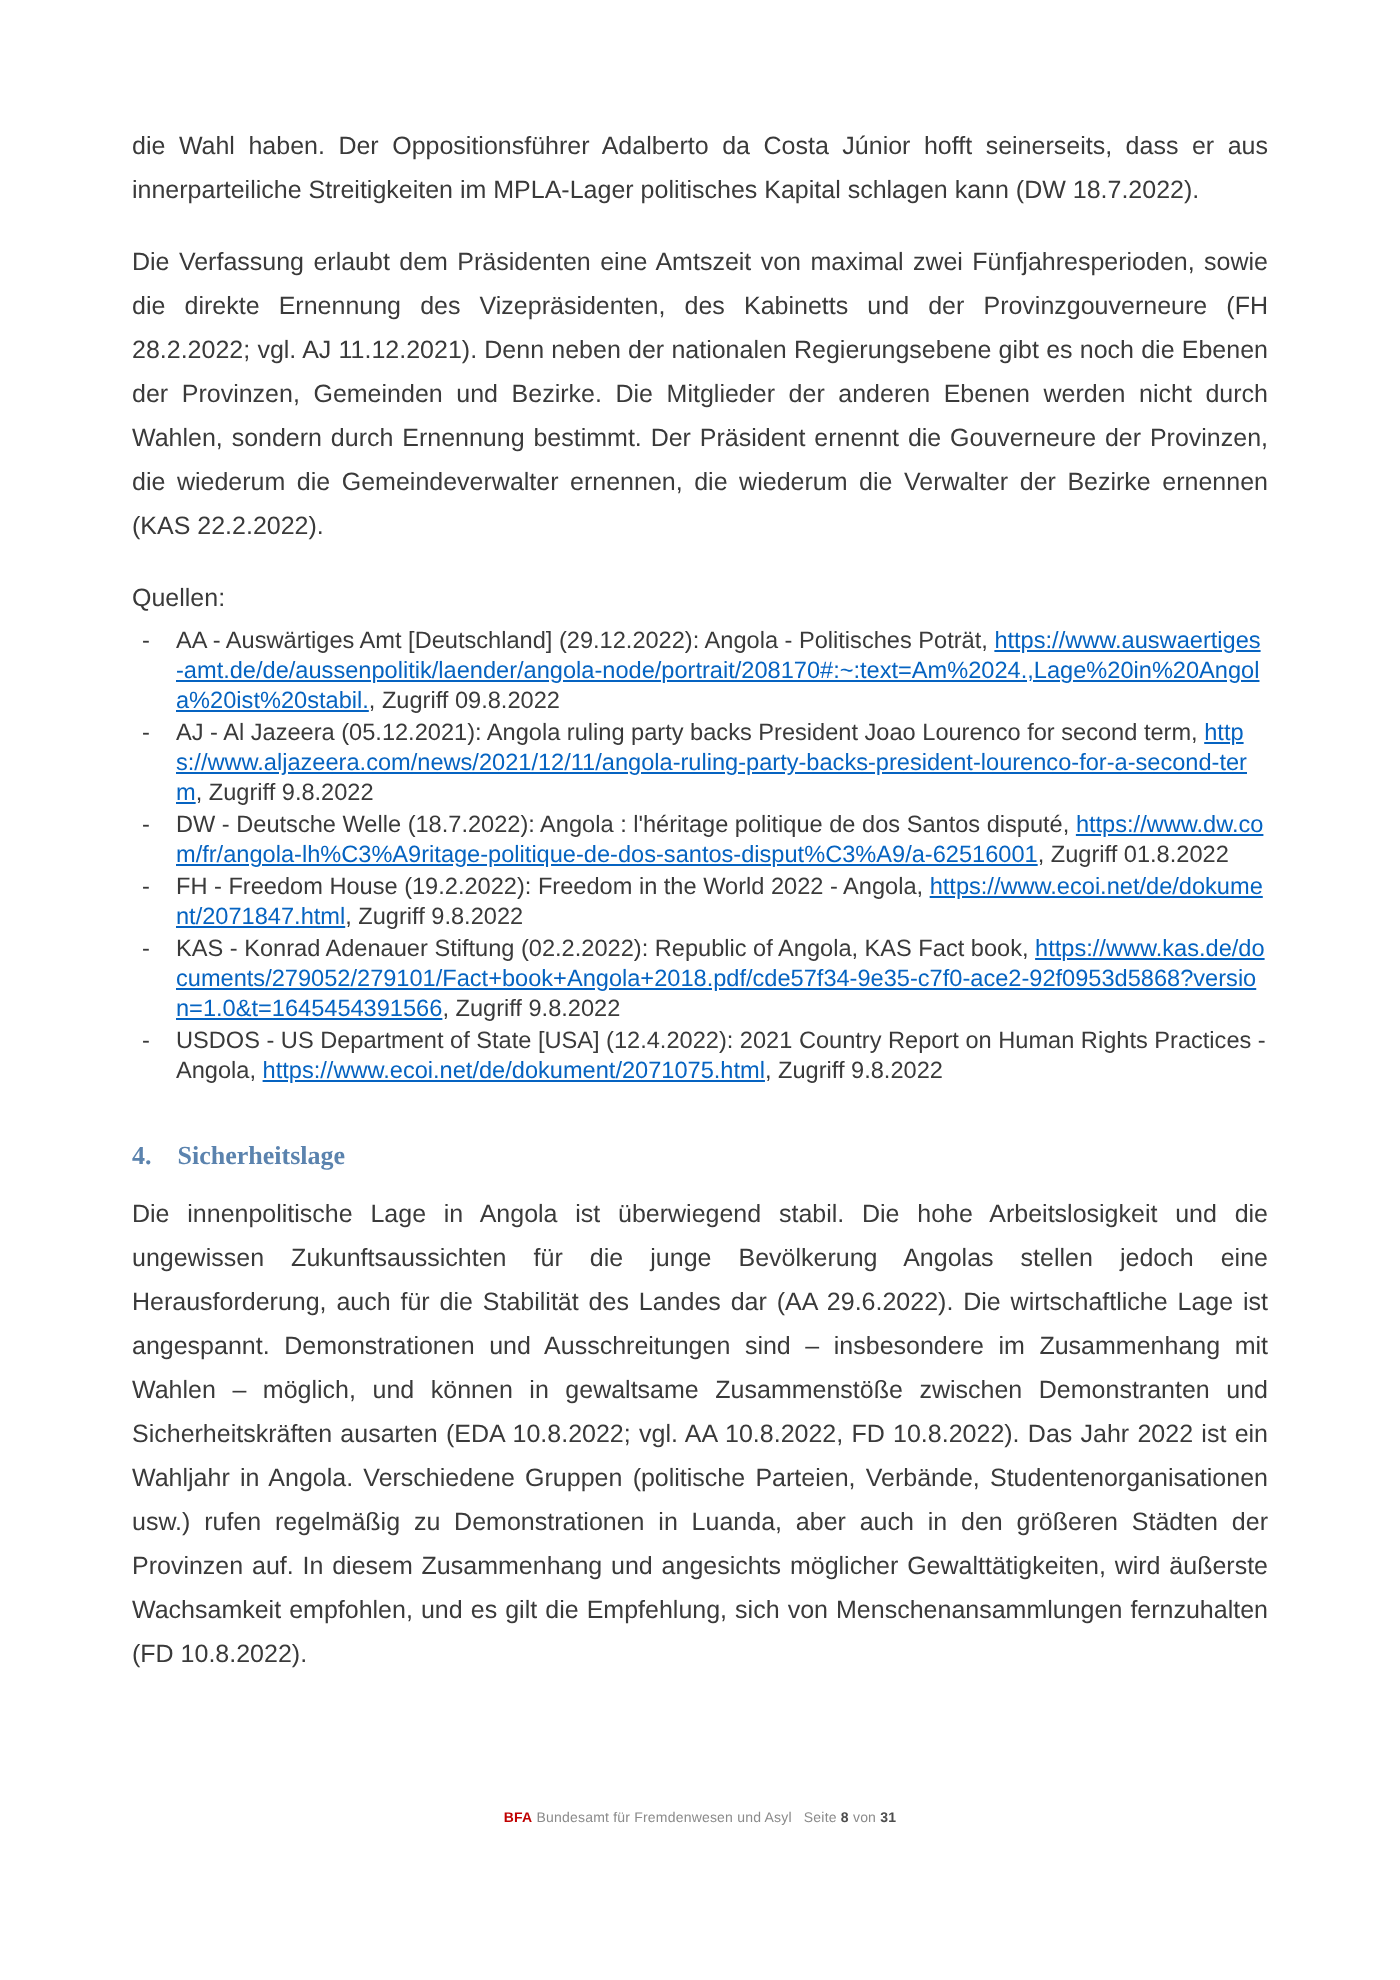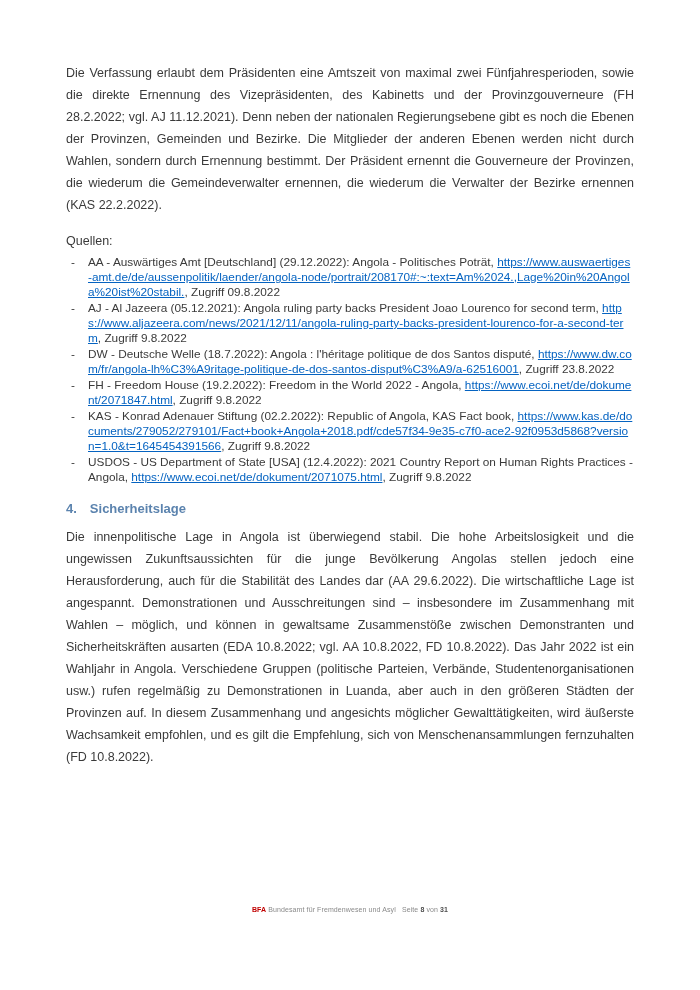--- a/index.html
+++ b/index.html
@@ -36,24 +36,25 @@
   ul.sources li { position: relative; padding-left: 22px; margin: 0 0 1px 0; }
   .marker { position: absolute; left: 5px; top: 0; }
   a.link {
     color: var(--link, #0563C1);
     text-decoration: underline;
     overflow-wrap: anywhere;
     word-break: break-all;
     cursor: pointer;
   }
   h2.section {
-    margin: 16px 0 10px 0;
+    margin: 27px 0 10px 0;
     font-size: 13px;
     font-weight: bold;
     color: var(--heading, #5B83AE);
+    font-family: Liberation Serif, serif;
   }
   h2.section .num { margin-right: 13px; }
   .footer {
     position: absolute;
     top: 906px;
     left: 0;
     width: 100%;
     text-align: center;
     font-size: 7px;
     color: #8a8a8a;
@@ -61,34 +62,35 @@
   }
   .footer .brand { color: var(--footer_red, #C00000); font-weight: bold; }
   .footer .b { color: #4d4d4d; font-weight: bold; }
   .footer .pagegap { margin-left: 4px; }
 </style>
 </head>
 <body>
 
 <div class="page">
 
+  <p class="body-text">die Wahl haben. Der Oppositionsführer Adalberto da Costa Júnior hofft seinerseits, dass er aus innerparteiliche Streitigkeiten im MPLA-Lager politisches Kapital schlagen kann (DW 18.7.2022).</p>
 
   <p class="body-text">Die Verfassung erlaubt dem Präsidenten eine Amtszeit von maximal zwei Fünfjahresperioden, sowie die direkte Ernennung des Vizepräsidenten, des Kabinetts und der Provinzgouverneure (FH 28.2.2022; vgl. AJ 11.12.2021). Denn neben der nationalen Regierungsebene gibt es noch die Ebenen der Provinzen, Gemeinden und Bezirke. Die Mitglieder der anderen Ebenen werden nicht durch Wahlen, sondern durch Ernennung bestimmt. Der Präsident ernennt die Gouverneure der Provinzen, die wiederum die Gemeindeverwalter ernennen, die wiederum die Verwalter der Bezirke ernennen (KAS 22.2.2022).</p>
 
   <p class="sources-label">Quellen:</p>
 
   <ul class="sources">
     <li>
       <span class="marker">-</span><span>AA - Auswärtiges Amt [Deutschland] (29.12.2022): Angola - Politisches Poträt, </span><a class="link">https://www.auswaertiges-amt.de/de/aussenpolitik/laender/angola-node/portrait/208170#:~:text=Am%2024.,Lage%20in%20Angola%20ist%20stabil.</a><span>, Zugriff 09.8.2022</span>
     </li>
     <li>
       <span class="marker">-</span><span>AJ - Al Jazeera (05.12.2021): Angola ruling party backs President Joao Lourenco for second term, </span><a class="link">https://www.aljazeera.com/news/2021/12/11/angola-ruling-party-backs-president-lourenco-for-a-second-term</a><span>, Zugriff 9.8.2022</span>
     </li>
     <li>
-      <span class="marker">-</span><span>DW - Deutsche Welle (18.7.2022): Angola : l'héritage politique de dos Santos disputé, </span><a class="link">https://www.dw.com/fr/angola-lh%C3%A9ritage-politique-de-dos-santos-disput%C3%A9/a-62516001</a><span>, Zugriff 23.8.2022</span>
+      <span class="marker">-</span><span>DW - Deutsche Welle (18.7.2022): Angola : l'héritage politique de dos Santos disputé, </span><a class="link">https://www.dw.com/fr/angola-lh%C3%A9ritage-politique-de-dos-santos-disput%C3%A9/a-62516001</a><span>, Zugriff 01.8.2022</span>
     </li>
     <li>
       <span class="marker">-</span><span>FH - Freedom House (19.2.2022): Freedom in the World 2022 - Angola, </span><a class="link">https://www.ecoi.net/de/dokument/2071847.html</a><span>, Zugriff 9.8.2022</span>
     </li>
     <li>
       <span class="marker">-</span><span>KAS - Konrad Adenauer Stiftung (02.2.2022): Republic of Angola, KAS Fact book, </span><a class="link">https://www.kas.de/documents/279052/279101/Fact+book+Angola+2018.pdf/cde57f34-9e35-c7f0-ace2-92f0953d5868?version=1.0&amp;t=1645454391566</a><span>, Zugriff 9.8.2022</span>
     </li>
     <li>
       <span class="marker">-</span><span>USDOS - US Department of State [USA] (12.4.2022): 2021 Country Report on Human Rights Practices - Angola, </span><a class="link">https://www.ecoi.net/de/dokument/2071075.html</a><span>, Zugriff 9.8.2022</span>
     </li>

